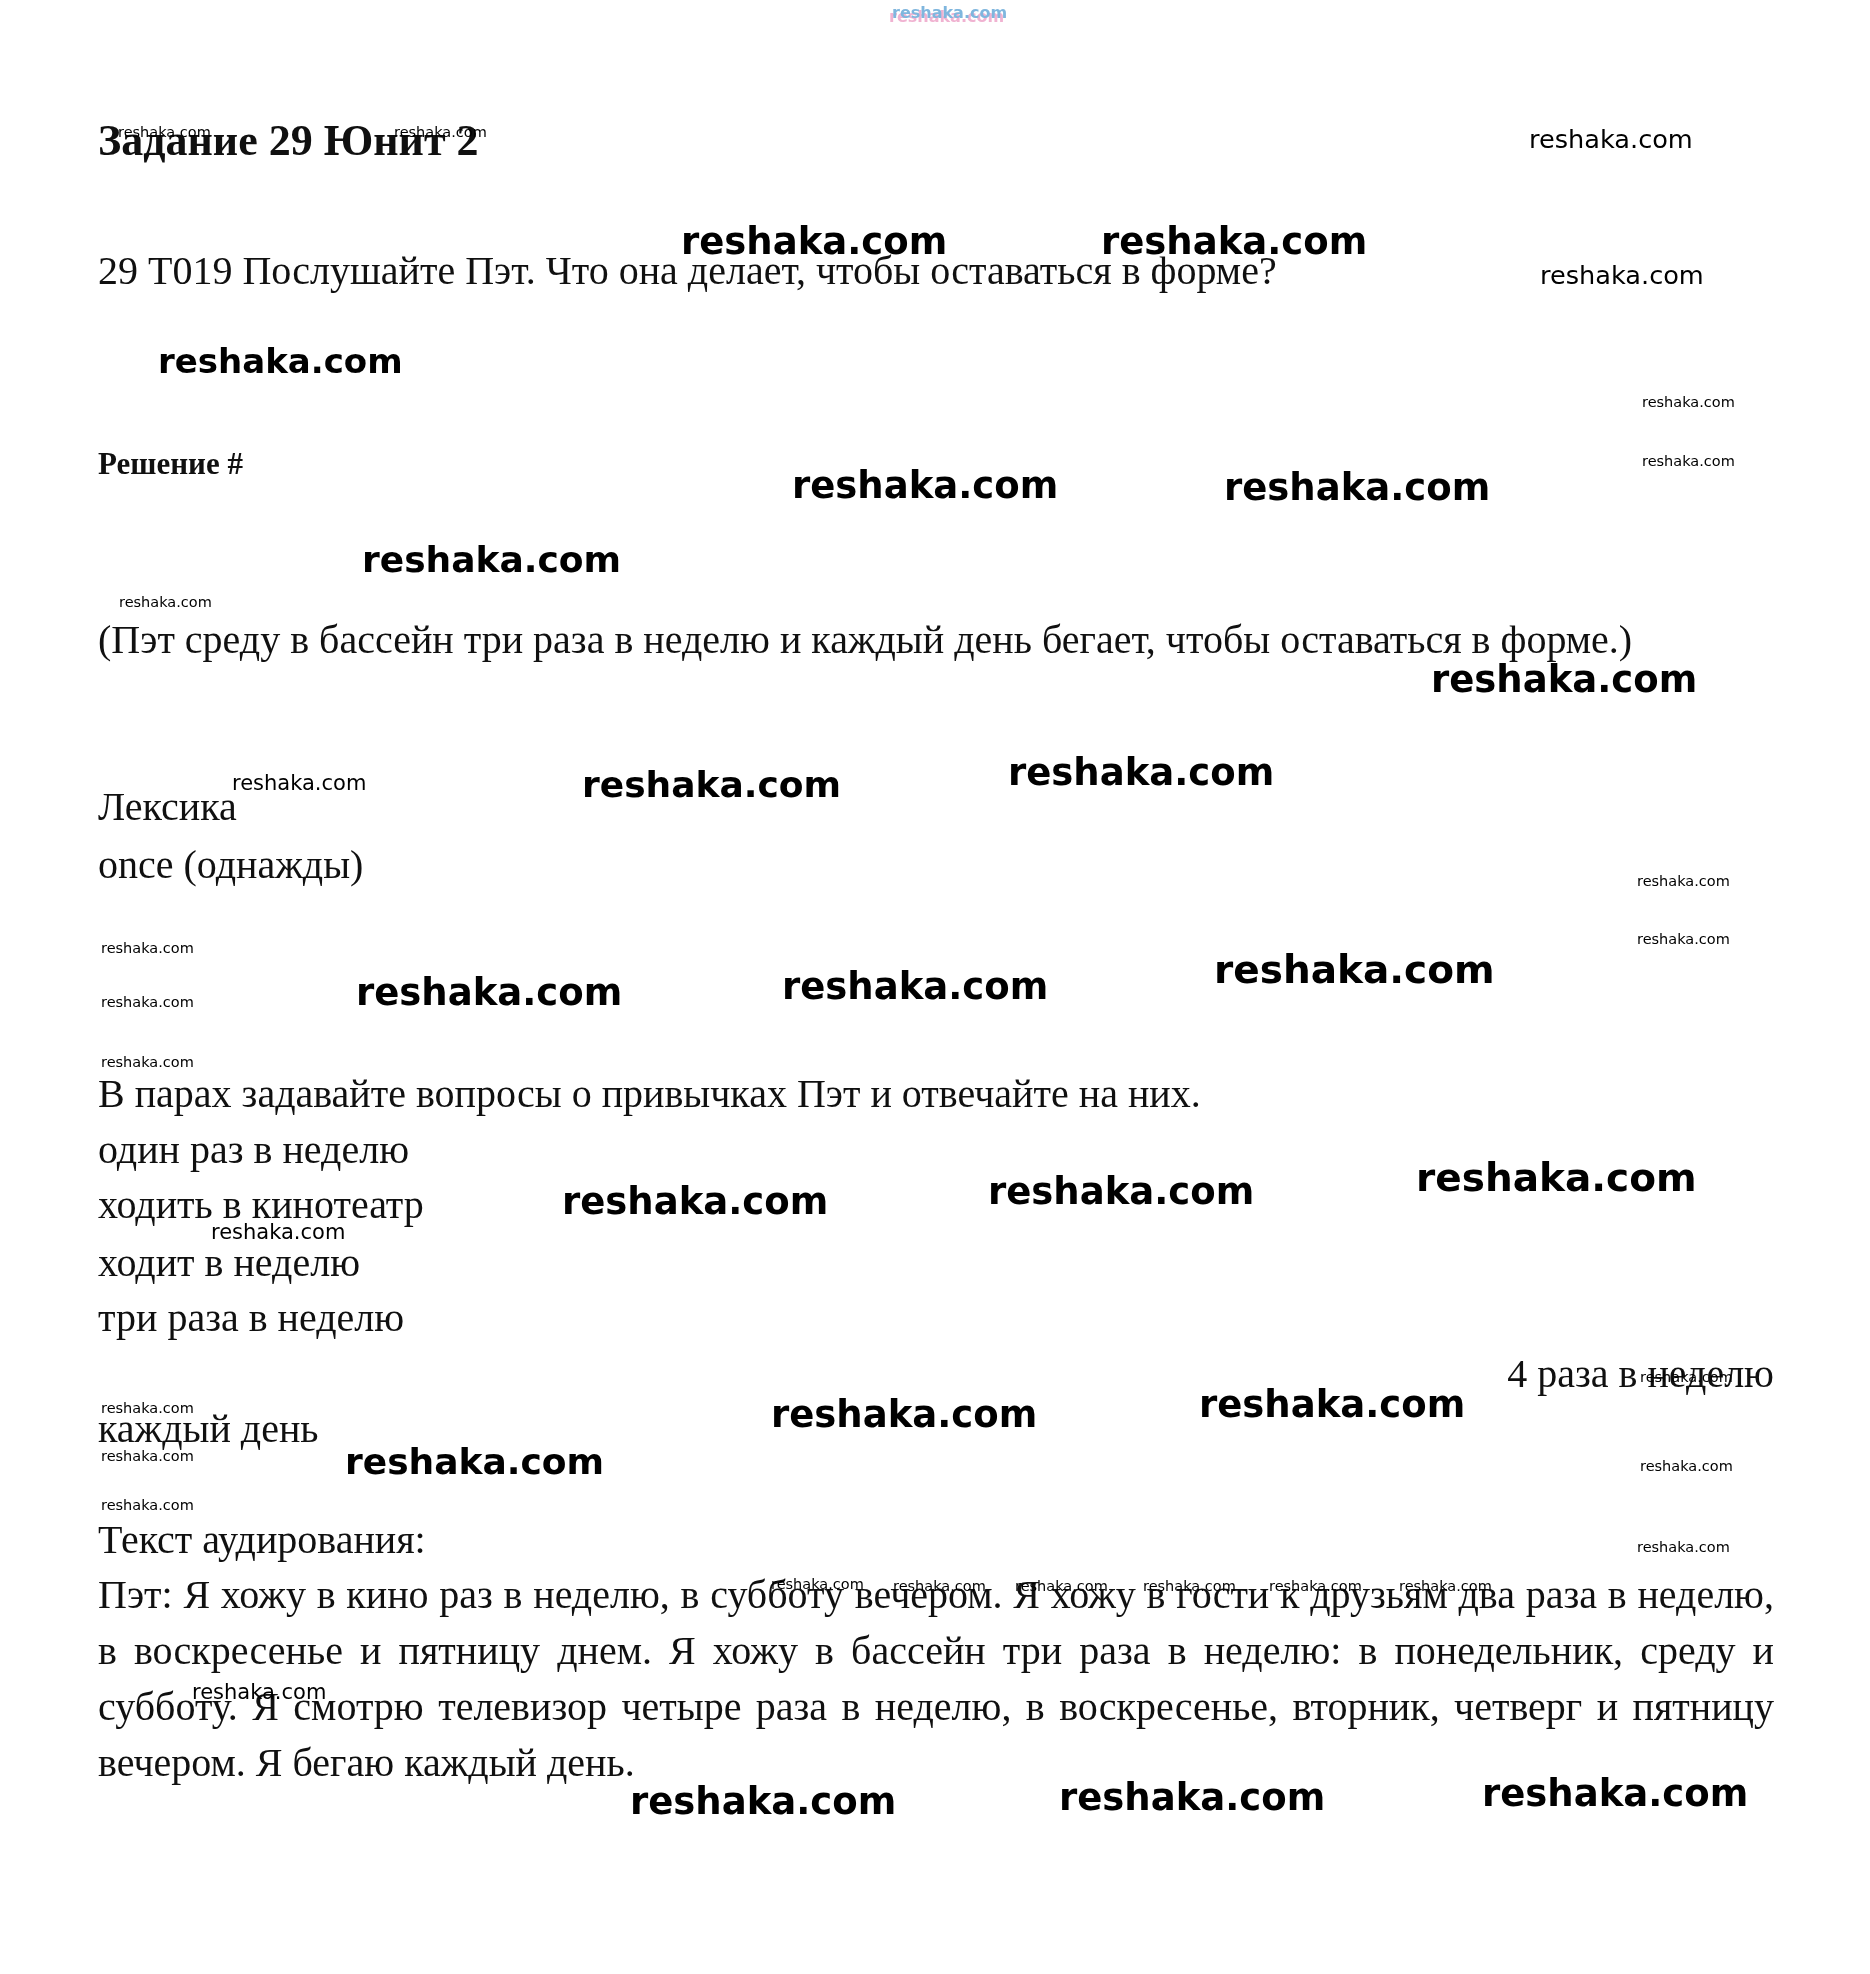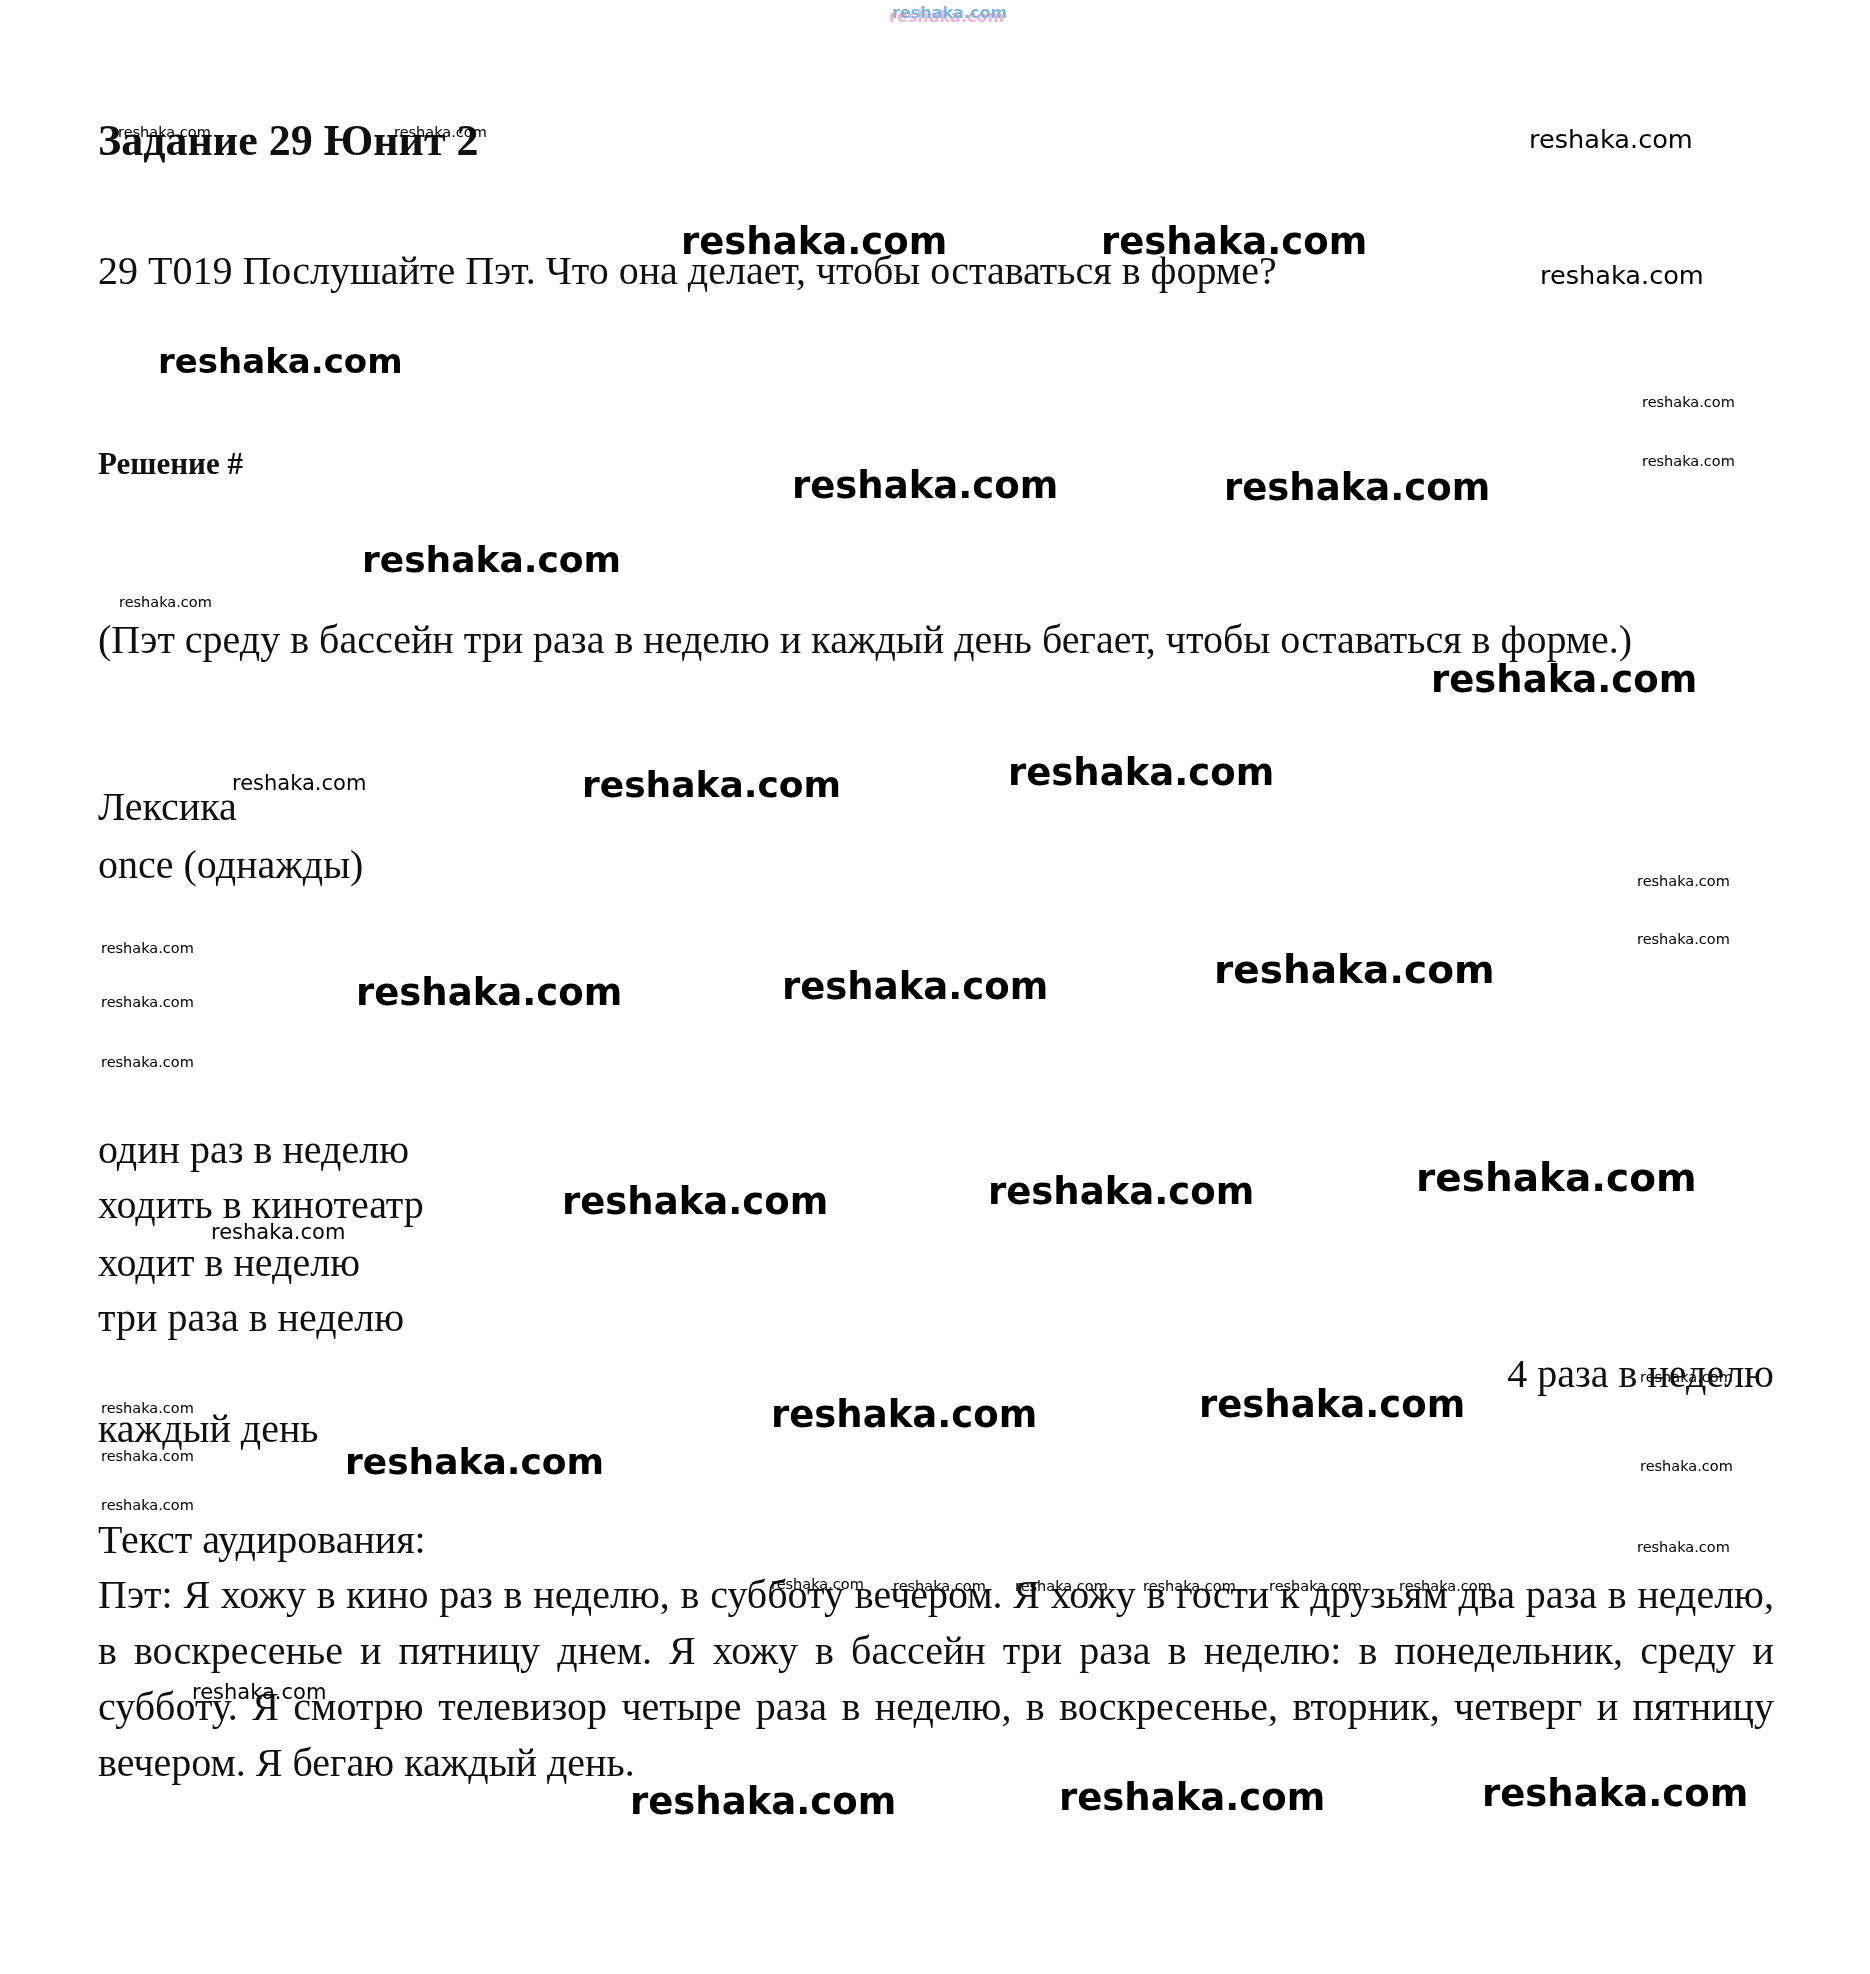--- a/index.html
+++ b/index.html
@@ -47,20 +47,21 @@
   <div class="block" style="top:243px;">29 Т019 Послушайте Пэт. Что она делает, чтобы оставаться в форме?</div>
 
   <div class="block b" style="top:422px; font-size:31px;margin-top:14px;">Решение #</div>
 
 
   <div class="block just" style="top:612px;">(Пэт среду в бассейн три раза в неделю и каждый день бегает, чтобы оставаться в форме.)</div>
 
   <div class="block" style="top:779px;">Лексика</div>
   <div class="block" style="top:837px;">once (однажды)</div>
 
+  <div class="block" style="top:1066px;">В парах задавайте вопросы о привычках Пэт и отвечайте на них.</div>
   <div class="block" style="top:1122px;">один раз в неделю</div>
   <div class="block" style="top:1177px;">ходить в кинотеатр</div>
   <div class="block" style="top:1235px;">ходит в неделю</div>
   <div class="block" style="top:1290px;">три раза в неделю</div>
   <div class="block" style="top:1346px;text-align:right;">4 раза в неделю</div>
   <div class="block" style="top:1401px;">каждый день</div>
 
   <div class="block" style="top:1512px;">Текст аудирования:</div>
   <div class="block just" style="top:1567px;">Пэт: Я хожу в кино раз в неделю, в субботу вечером. Я хожу в гости к друзьям два раза в неделю, в воскресенье и пятницу днем. Я хожу в бассейн три раза в неделю: в понедельник, среду и субботу. Я смотрю телевизор четыре раза в неделю, в воскресенье, вторник, четверг и пятницу вечером. Я бегаю каждый день.</div>
 

